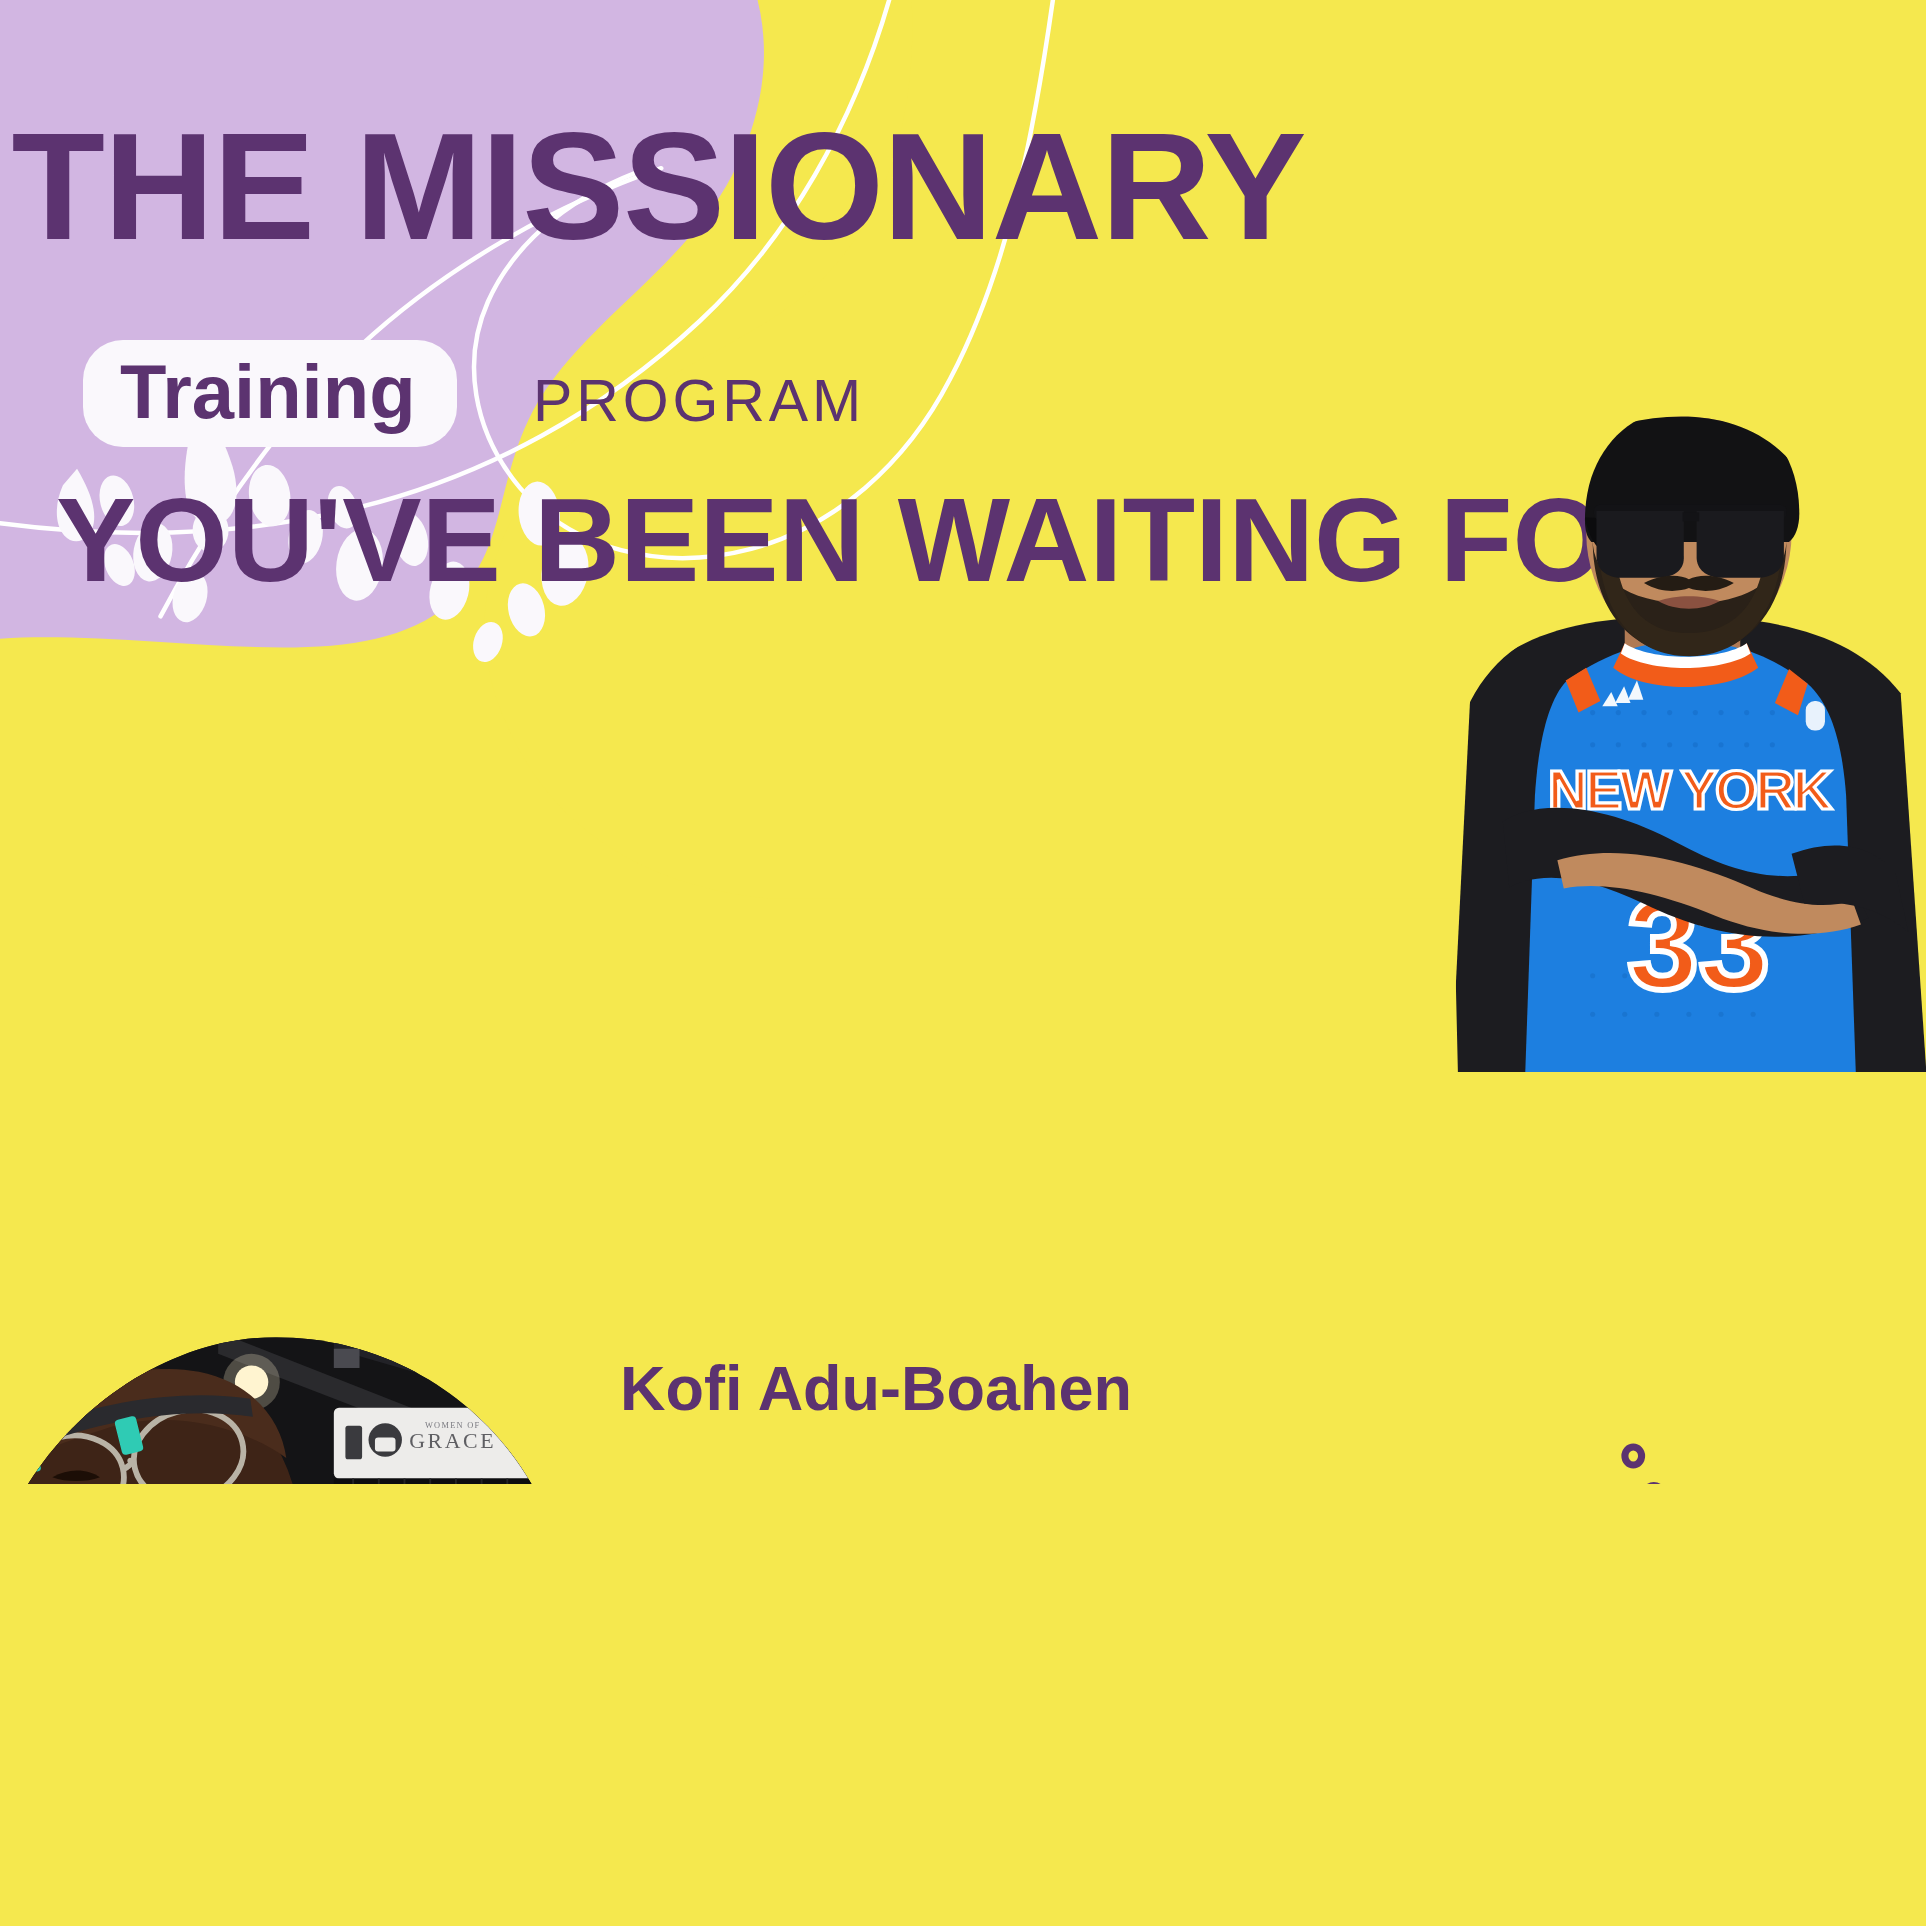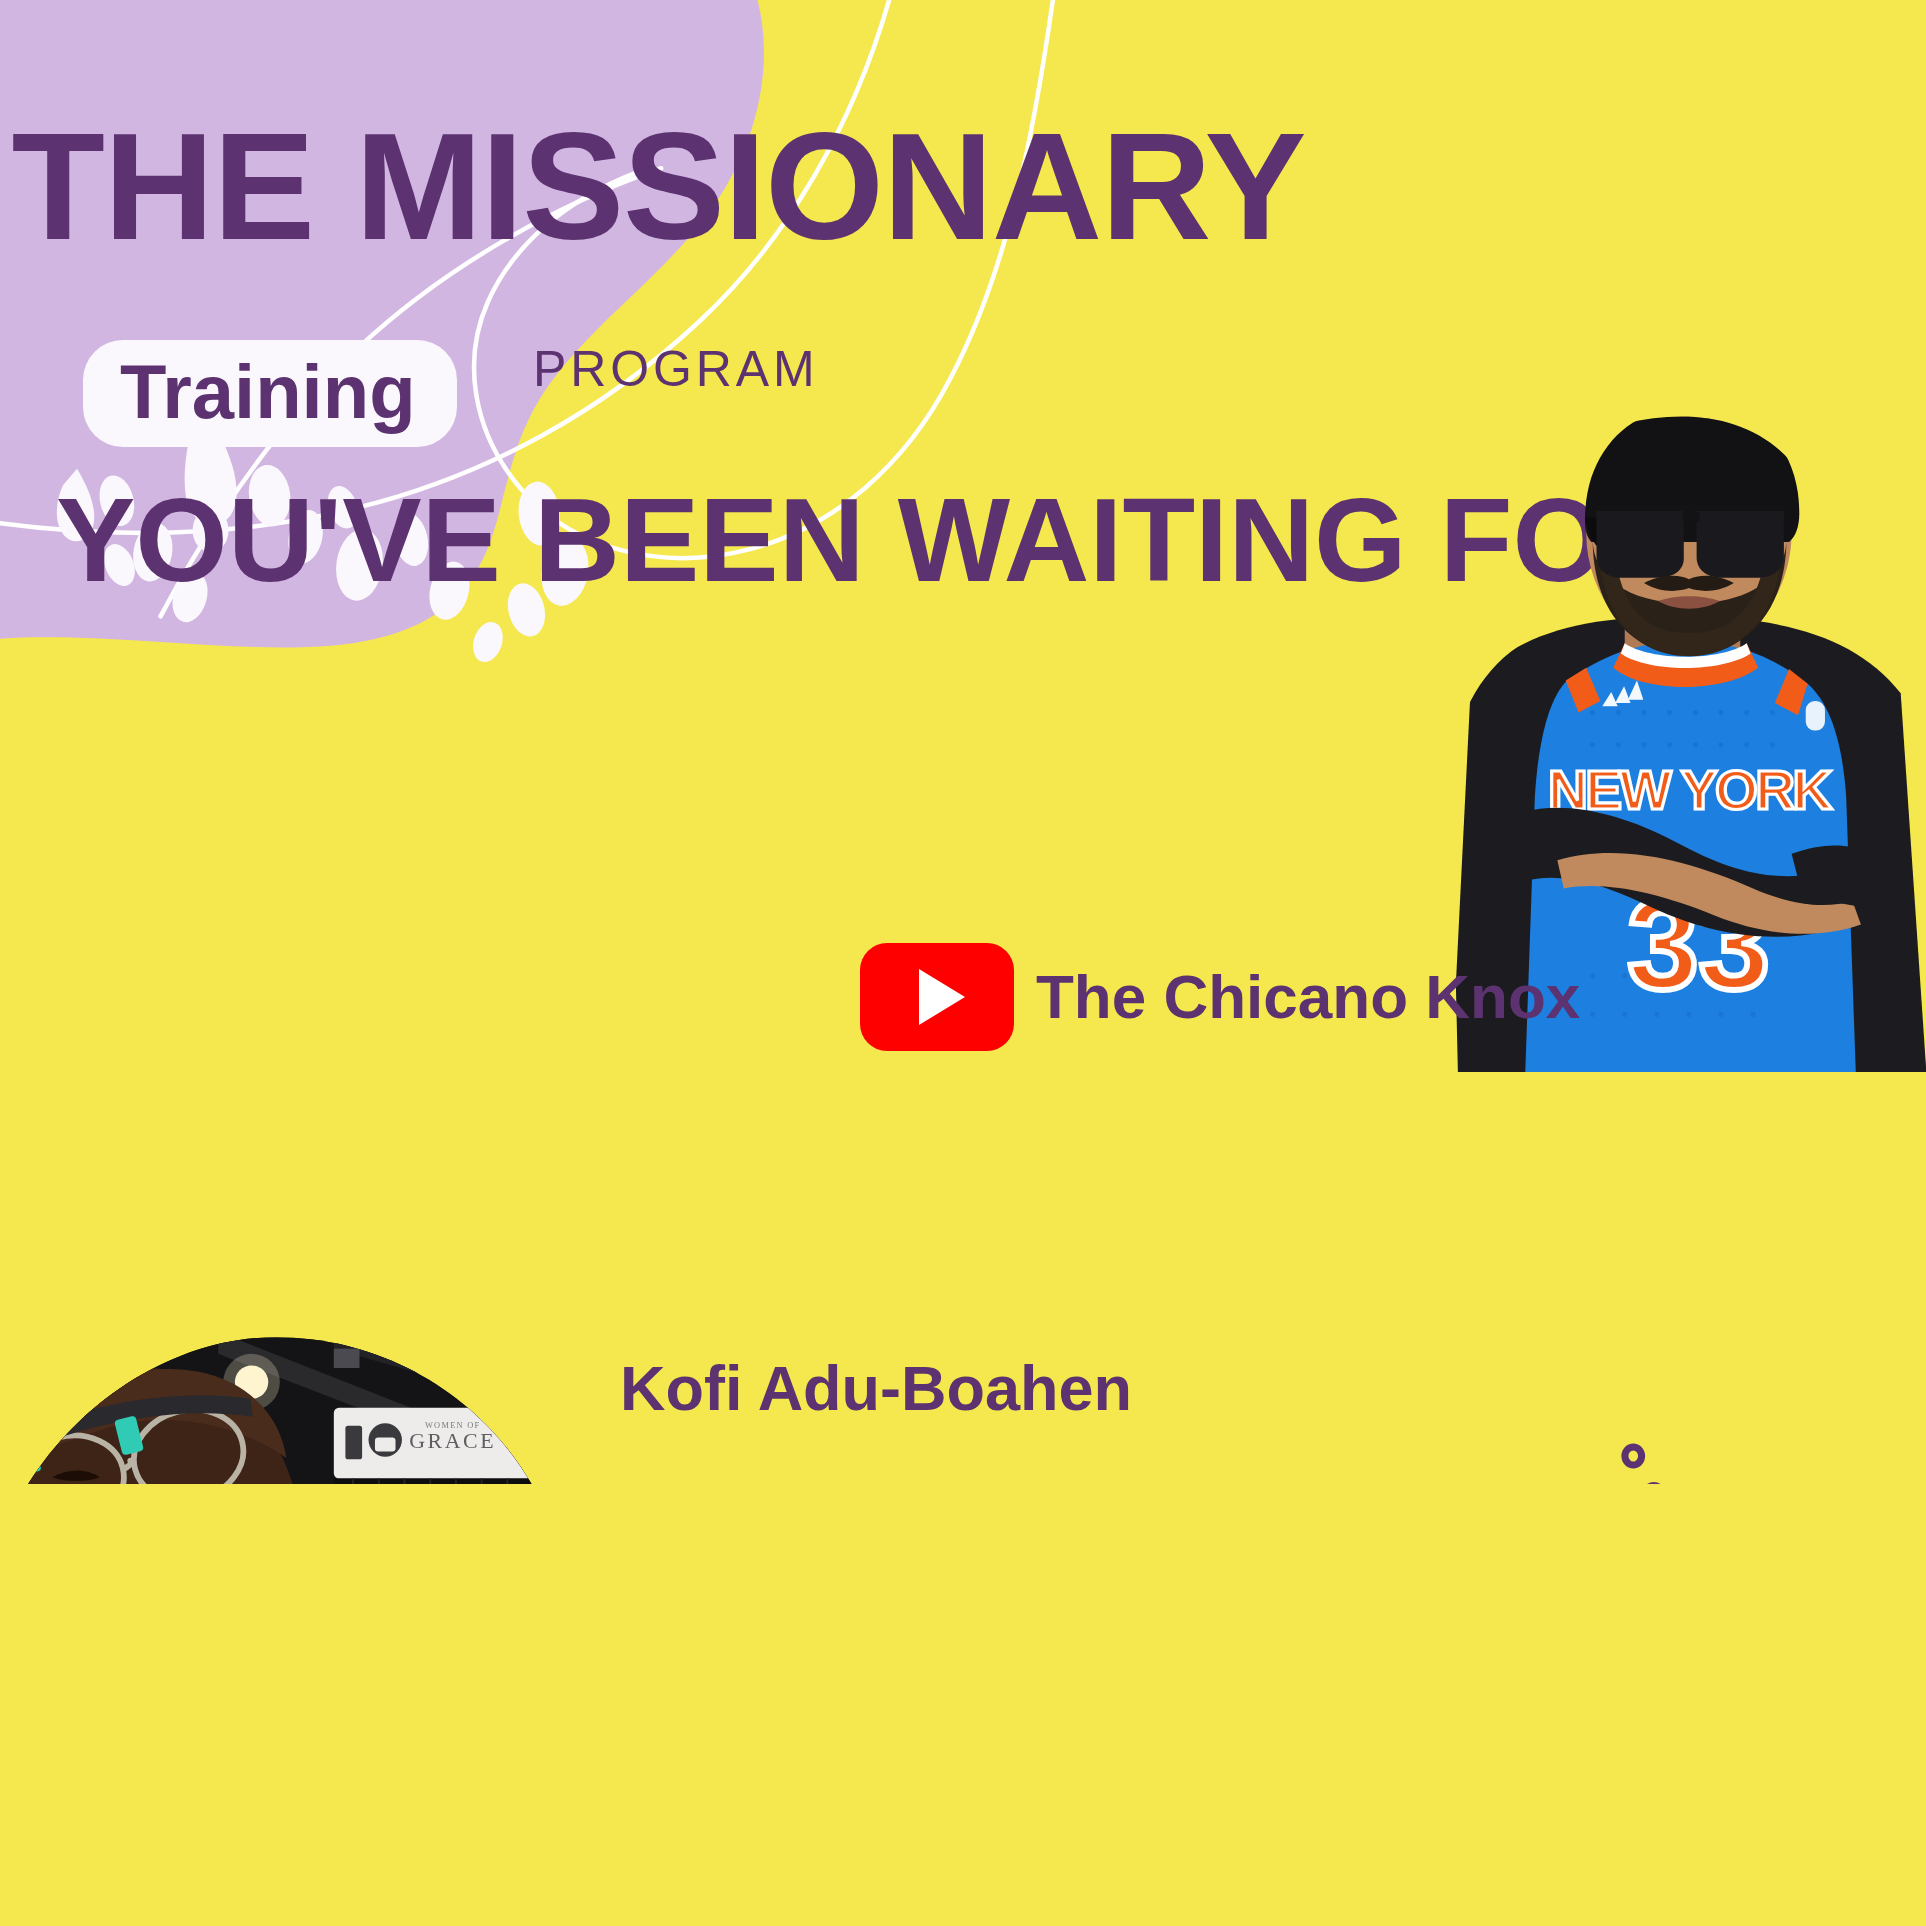--- a/index.html
+++ b/index.html
@@ -46,22 +46,22 @@
     padding:14px 41px 16.7px 37px;
     font-size:76px;
     font-weight:700;
     color:#5C3370;
     line-height:1;
     white-space:nowrap;
     box-sizing:border-box;
   }
   .program{
     position:absolute;
-    left:533px; top:6px;
-    font-size:50px;
+    left:533px; top:33px;
+    font-size:59px;
     font-weight:300;
     letter-spacing:3.9px;
     color:#5C3370;
     white-space:nowrap;
   }
   .title-line2{
     position:absolute;
     left:56px; top:480px;
     font-size:119px;
     font-weight:700;
@@ -285,26 +285,20 @@
       <path d="M256,156 h136 v74 c0,18 -16,30 -40,30 h-56 c-26,0 -40,-14 -40,-34 z" fill="#1A1A1E"></path>
       <path d="M412,156 h136 v70 c0,20 -16,34 -44,34 h-52 c-26,0 -40,-14 -40,-32 z" fill="#1A1A1E"></path>
       <rect x="390" y="158" width="26" height="14" fill="#131316"></rect>
 
       <path d="M330,268 C356,254 386,254 400,262 C416,254 444,254 470,268
                C444,284 416,282 400,276 C384,282 356,284 330,268 Z" fill="#241C14"></path>
       <path d="M352,296 C378,286 422,286 448,296 C422,312 378,312 352,296 Z" fill="#8A5140"></path>
     </g>
   </svg>
 
-  <div class="yt-row">
-    <span class="yt-icon">
-      <span class="yt-tri"></span>
-    </span>
-    <span class="yt-label">The Chicano Knox</span>
-  </div>
 
   <div class="kofi-name">Kofi Adu-Boahen</div>
 
   <svg class="kofi-photo" viewBox="0 0 940 940" xmlns="http://www.w3.org/2000/svg">
     <defs>
       <clipPath id="koficlip">
         <path d="M470,8 C700,8 906,180 928,430 C950,690 760,920 490,932
                  C240,943 24,760 12,500 C0,240 230,8 470,8 Z"></path>
       </clipPath>
     </defs>

